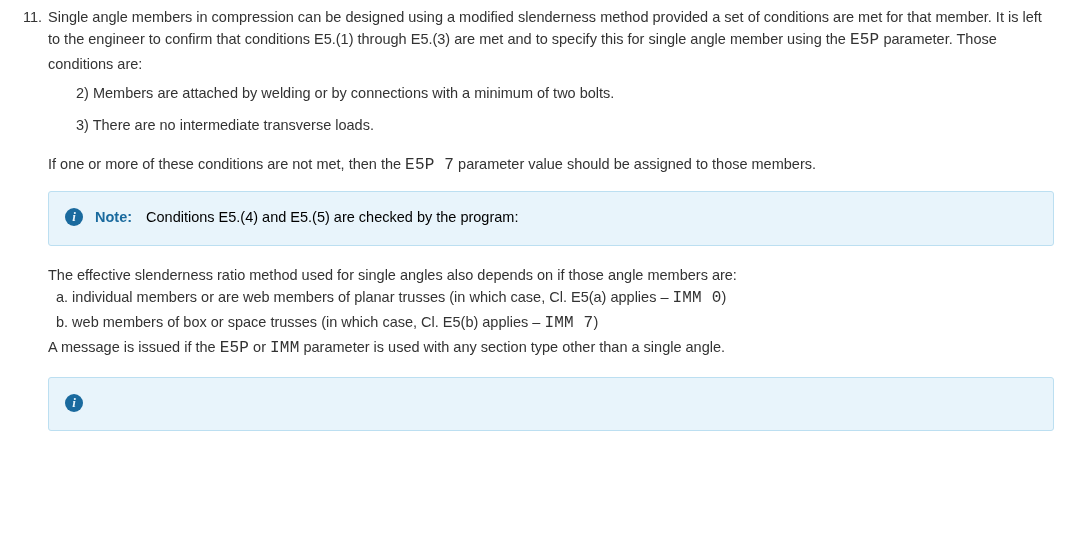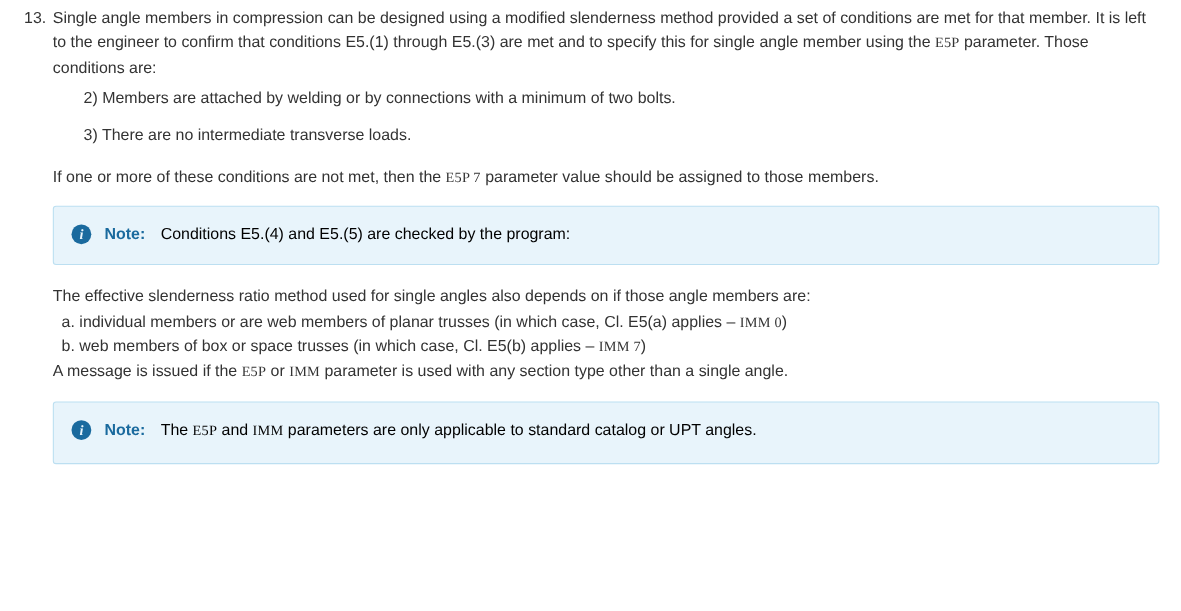--- a/index.html
+++ b/index.html
@@ -36,22 +36,22 @@
     color: #333333;
   }
   .item-body {
     flex: 1 1 auto;
     max-width: 1008px;
   }
   .para {
     margin: 0;
   }
   .mono {
-    font-family: Liberation Serif, serif;
-    font-size: 13px;
+    font-family: Liberation Mono, monospace;
+    font-size: 16px;
     letter-spacing: 0.2px;
   }
   .sublist {
     margin: 0;
     padding: 0;
     list-style: none;
   }
   .sublist li {
     margin: 10px 0 0 0;
     padding-left: 28px;
@@ -128,21 +128,21 @@
     margin-top: 16px;
     padding: 14px 16px 18px 16px;
   }
 </style>
 </head>
 <body>
 
 <div class="page">
 
   <div class="item-row">
-    <div class="item-number">13.</div>
+    <div class="item-number">11.</div>
     <div class="item-body">
 
       <p class="para"><span>Single angle members in compression can be designed using a modified slenderness method provided a set of conditions are met for that member. It is left to the engineer to confirm that conditions E5.(1) through E5.(3) are met and to specify this for single angle member using the </span><span class="mono">E5P</span><span> parameter. Those conditions are:</span></p>
 
       <ul class="sublist">
         <li>2) Members are attached by welding or by connections with a minimum of two bolts.</li>
         <li>3) There are no intermediate transverse loads.</li>
       </ul>
 
       <div class="spacer-md"></div>
@@ -161,22 +161,19 @@
       <div class="tail">
         <p>The effective slenderness ratio method used for single angles also depends on if those angle members are:</p>
         <p class="ab"><span>a. individual members or are web members of planar trusses (in which case, Cl. E5(a) applies – </span><span class="mono">IMM 0</span><span>)</span></p>
         <p class="ab"><span>b. web members of box or space trusses (in which case, Cl. E5(b) applies – </span><span class="mono">IMM 7</span><span>)</span></p>
         <p><span>A message is issued if the </span><span class="mono">E5P</span><span> or </span><span class="mono">IMM</span><span> parameter is used with any section type other than a single angle.</span></p>
       </div>
 
       <div class="note last">
         <div class="note-line">
           <span class="note-icon">i</span>
-          <div>
-            <span class="note-title">Note:</span><span class="note-text">The </span><span class="mono note-text">E5P</span><span class="note-text"> and </span><span class="mono note-text">IMM</span><span class="note-text"> parameters are only applicable to standard catalog or UPT angles.</span>
-          </div>
         </div>
       </div>
 
     </div>
   </div>
 
 </div>
 
 </body></html>

